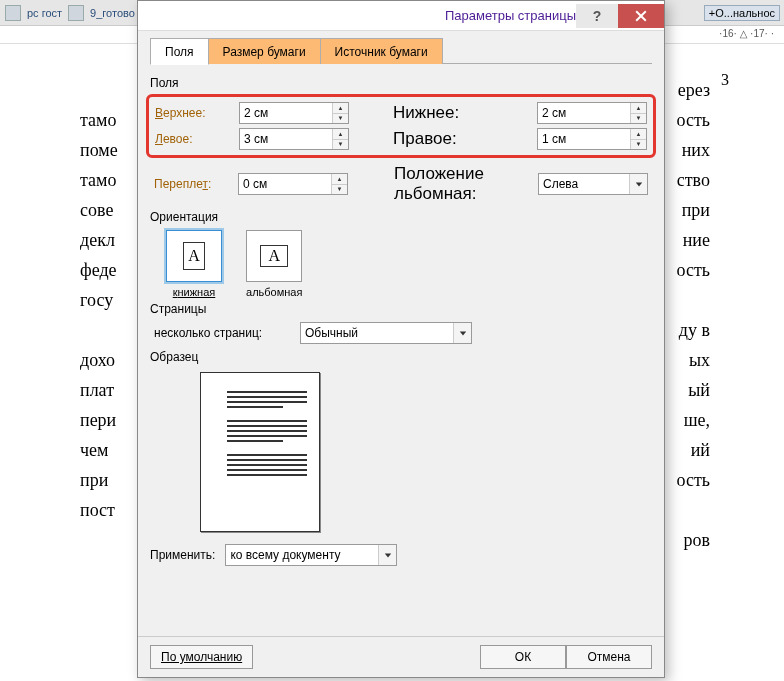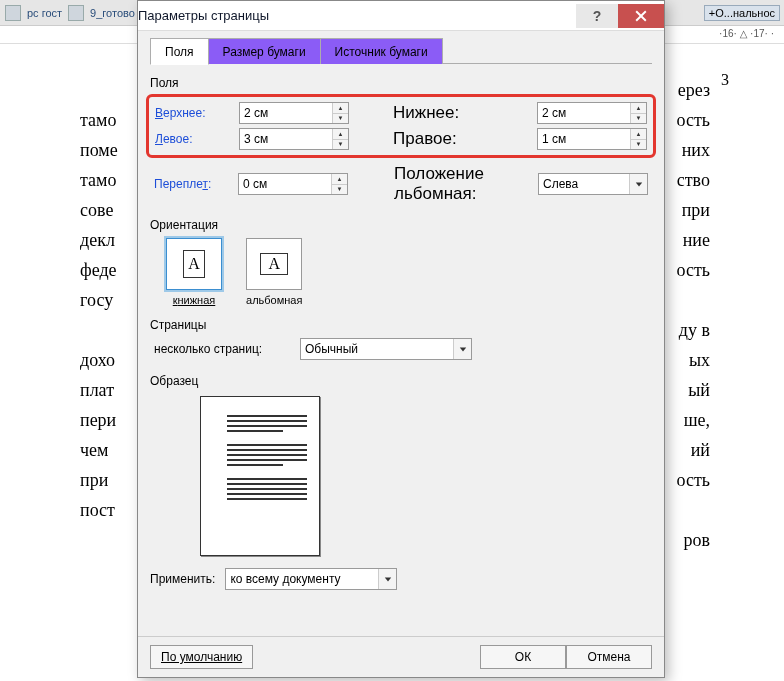--- a/index.html
+++ b/index.html
@@ -62,23 +62,23 @@
   }
   .titlebar {
     height:30px;
     background:#fff;
     display:flex;
     align-items:center;
     border-bottom:1px solid #ddd;
   }
   .titlebar .title {
     flex:1;
-    text-align:left;
+    text-align:right;
     font-size:13px;
-    color:#0f172a;
+    color:#4c1d95;
   }
   .titlebar .help-btn {
     width:42px; height:24px;
     display:flex; align-items:center; justify-content:center;
     color:#555; font-size:14px; font-weight:bold;
     background: #e8e8e8;
   }
   .titlebar .close-btn {
     width:46px; height:24px;
     background:#c8504f;
@@ -96,21 +96,21 @@
   .tabs {
     display:flex;
     border-bottom:1px solid #adadad;
     margin-bottom:8px;
     overflow:visible;
   }
   .tab {
     padding:6px 14px 5px;
     border:1px solid #adadad;
     border-bottom:none;
-    background:#8b5cf6;
+    background:#fdba74;
     margin-right:-1px;
     color:#000;
     position:relative;
     bottom:-1px;
   }
   .tab.active {
     background:#fff;
     border-bottom:1px solid #fff;
     bottom:-1px;
     border-top:1px solid #adadad;
@@ -132,21 +132,21 @@
   }
   .fields-row {
     display:flex;
     align-items:center;
     padding:2px 4px;
     gap:6px;
   }
   .fld-label {
     width:78px;
     font-size:12px;
-    color:#1d4ed8;
+    color:#a16207;
   }
   .spin {
     display:flex;
     width:110px;
     height:22px;
     border:1px solid #9a9a9a;
     background:#fff;
   }
   .spin input {
     flex:1; border:none; font-size:12px; padding:0 4px; outline:none;
@@ -177,21 +177,20 @@
     flex:1; border:none; font-size:12px; padding:0 4px; outline:none;
     width:80px; font-family:inherit;
   }
   .combo .drop {
     width:18px; border-left:1px solid #ccc; display:flex; align-items:center;
     justify-content:center; background:#f4f4f4;
   }
   .combo .drop svg { width:8px; height:8px; }
   
   .section {
-    margin-top:8px;
   }
   .orient-row { display:flex; gap:24px; margin:6px 0 0 16px; }
   .orient-item { display:flex; flex-direction:column; align-items:center; gap:4px; }
   .orient-box {
     width:56px; height:52px;
     border:1px solid #999;
     background:#fff;
     display:flex; align-items:center; justify-content:center;
   }
   .orient-item.selected .orient-box {

